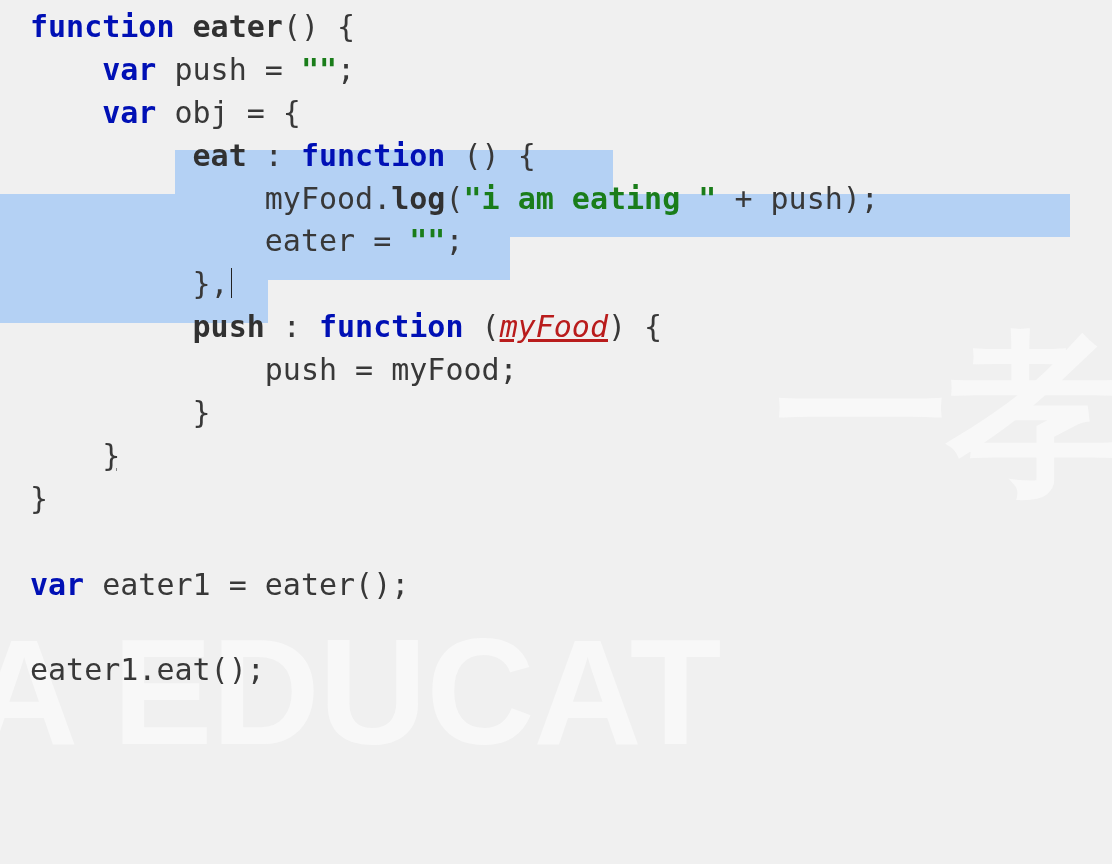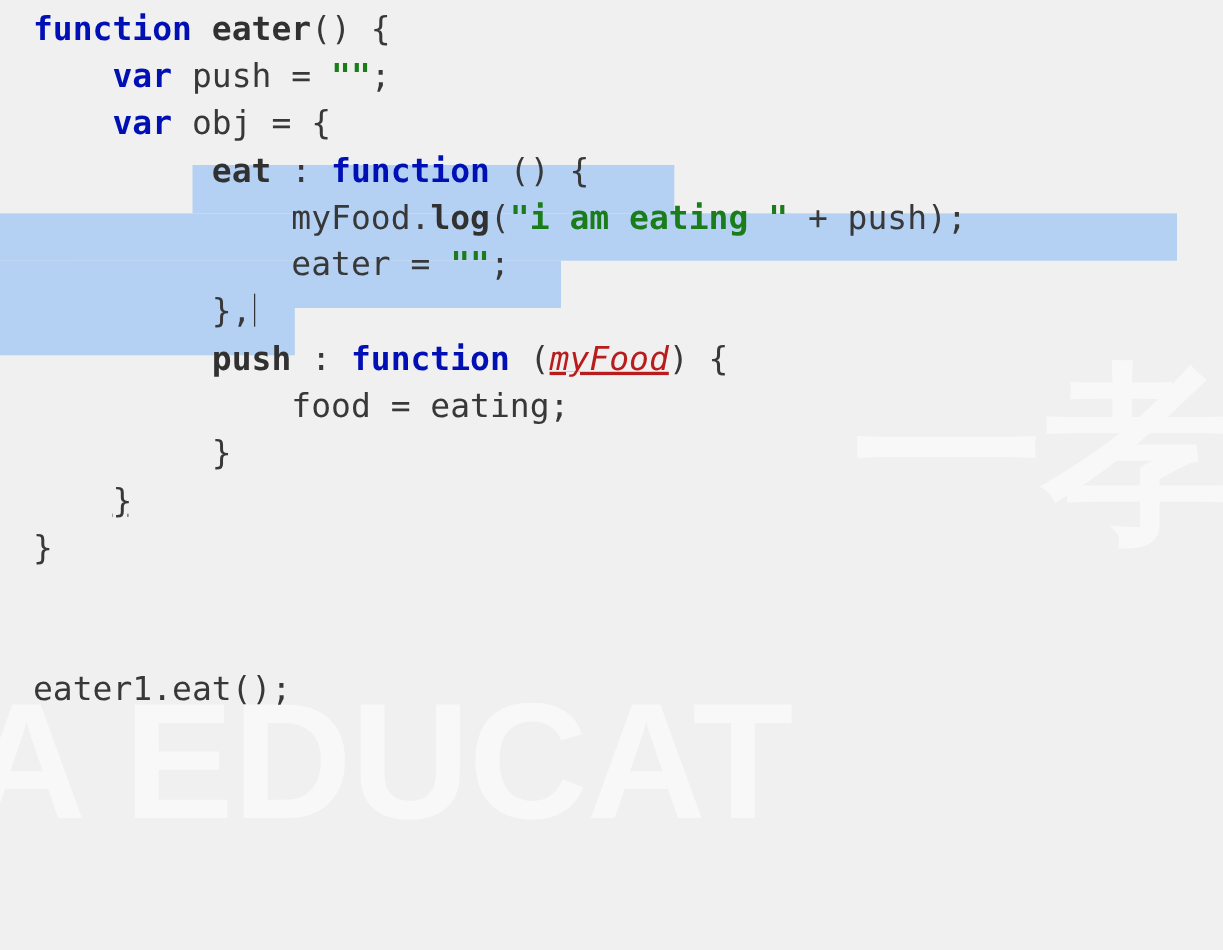--- a/index.html
+++ b/index.html
@@ -95,20 +95,21 @@
 
 <div class="editor">
 <pre><span class="kw">function</span> <span class="name">eater</span><span class="plain">() {</span></pre>
 <pre>    <span class="kw">var</span> <span class="plain">push</span><span class="plain"> = </span><span class="str">""</span><span class="plain">;</span></pre>
 <pre>    <span class="kw">var</span> <span class="plain">obj</span><span class="plain"> = {</span></pre>
 <pre>         <span class="name">eat</span><span class="plain"> : </span><span class="kw">function</span><span class="plain"> () {</span></pre>
 <pre>             <span class="plain">myFood</span><span class="plain">.</span><span class="name">log</span><span class="plain">(</span><span class="str">"i am eating "</span><span class="plain"> + push);</span></pre>
 <pre>             <span class="plain">eater = </span><span class="str">""</span><span class="plain">;</span></pre>
 <pre>         <span class="plain">},</span><span class="cursor"></span></pre>
 <pre>         <span class="name">push</span><span class="plain"> : </span><span class="kw">function</span><span class="plain"> (</span><span class="param">myFood</span><span class="plain">) {</span></pre>
-<pre>             <span class="plain">food = eating;</span></pre>
+<pre>             <span class="plain">push = myFood;</span></pre>
 <pre>         <span class="plain">}</span></pre>
 <pre>    <span class="plain" style="text-decoration: underline dotted #888;">}</span></pre>
 <pre><span class="plain">}</span></pre>
 <pre> </pre>
+<pre><span class="kw">var</span><span class="plain"> eater1 = eater();</span></pre>
 <pre> </pre>
 <pre><span class="plain">eater1.eat();</span></pre>
 </div>
 
 </body></html>

